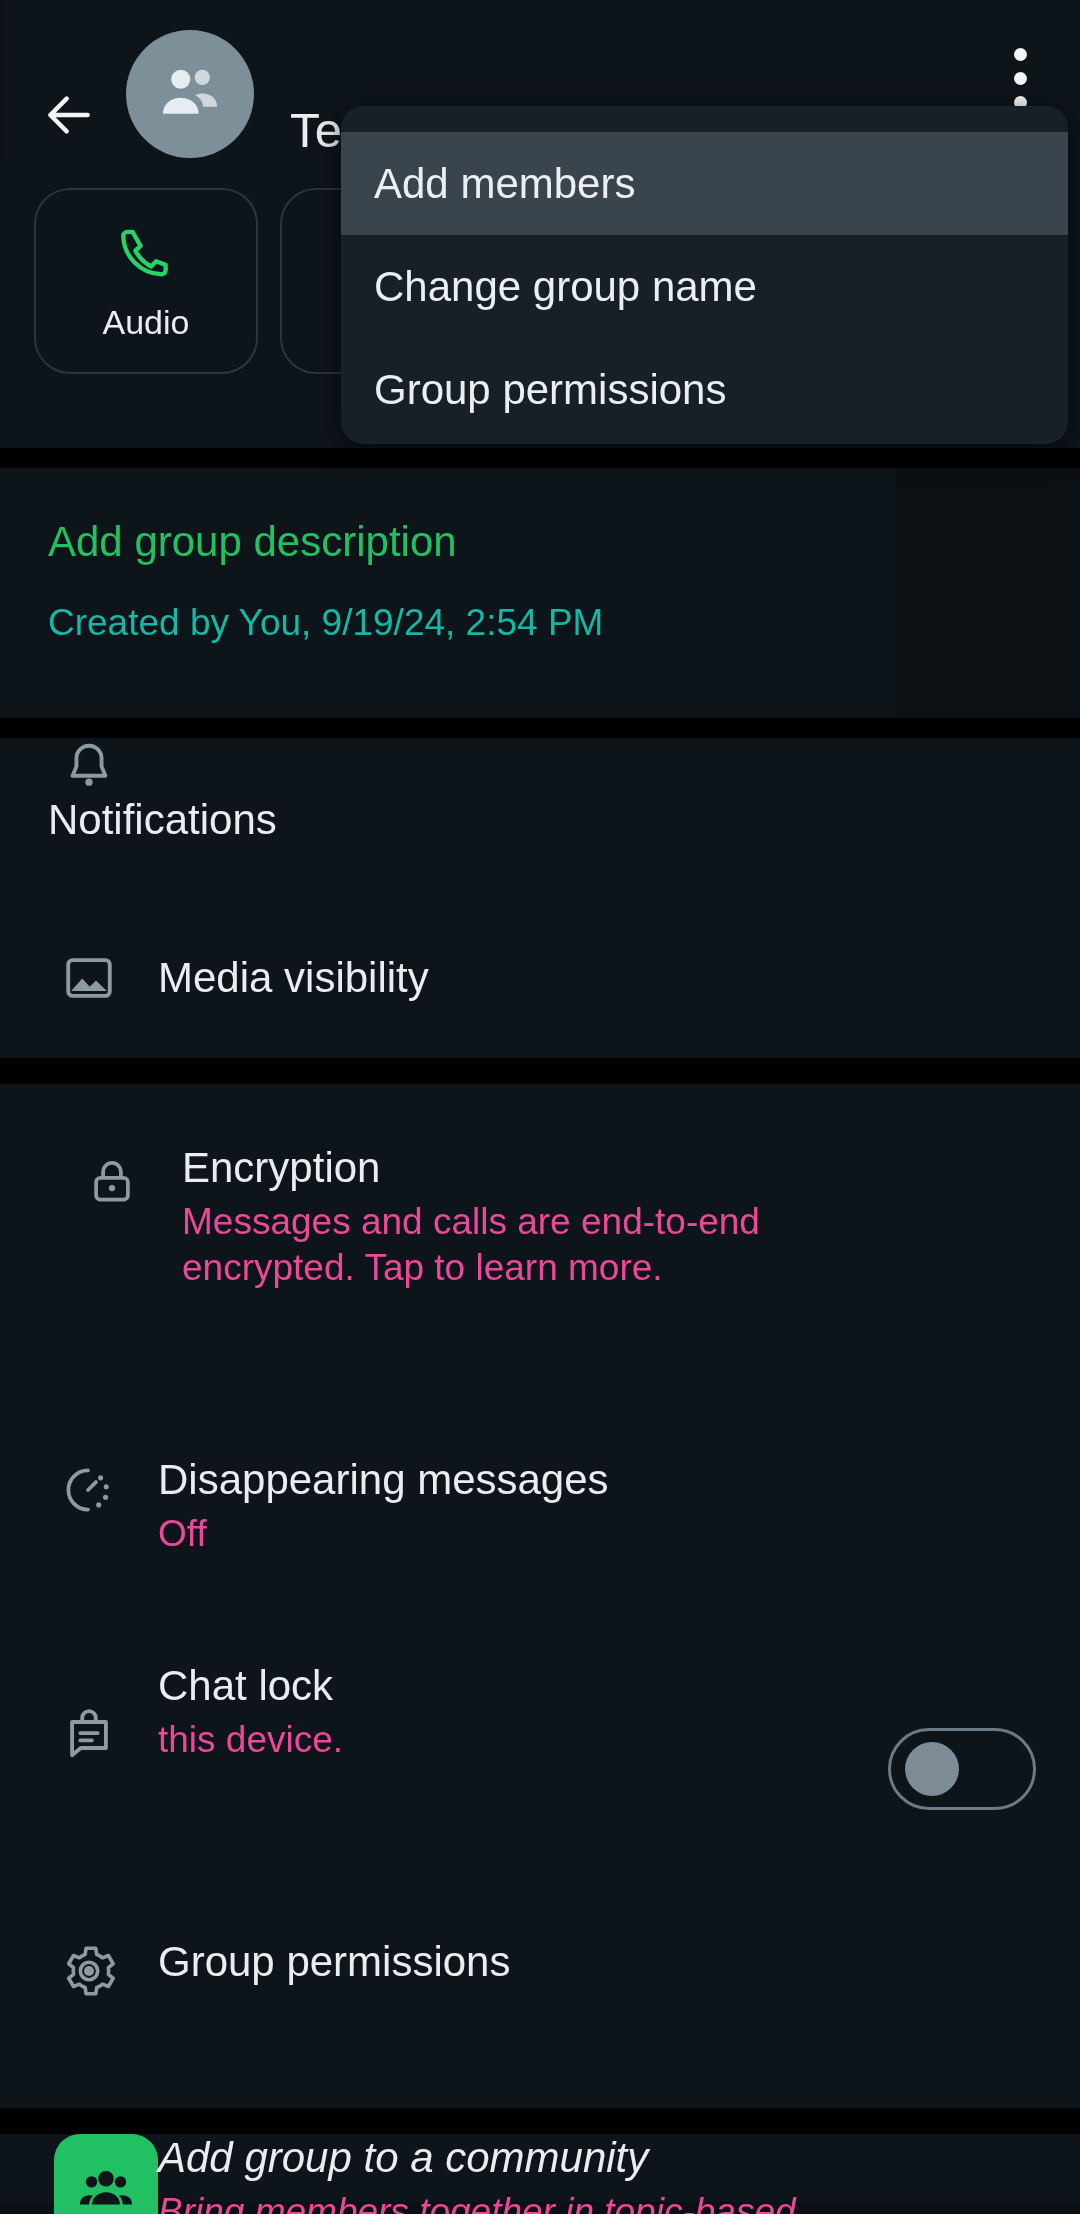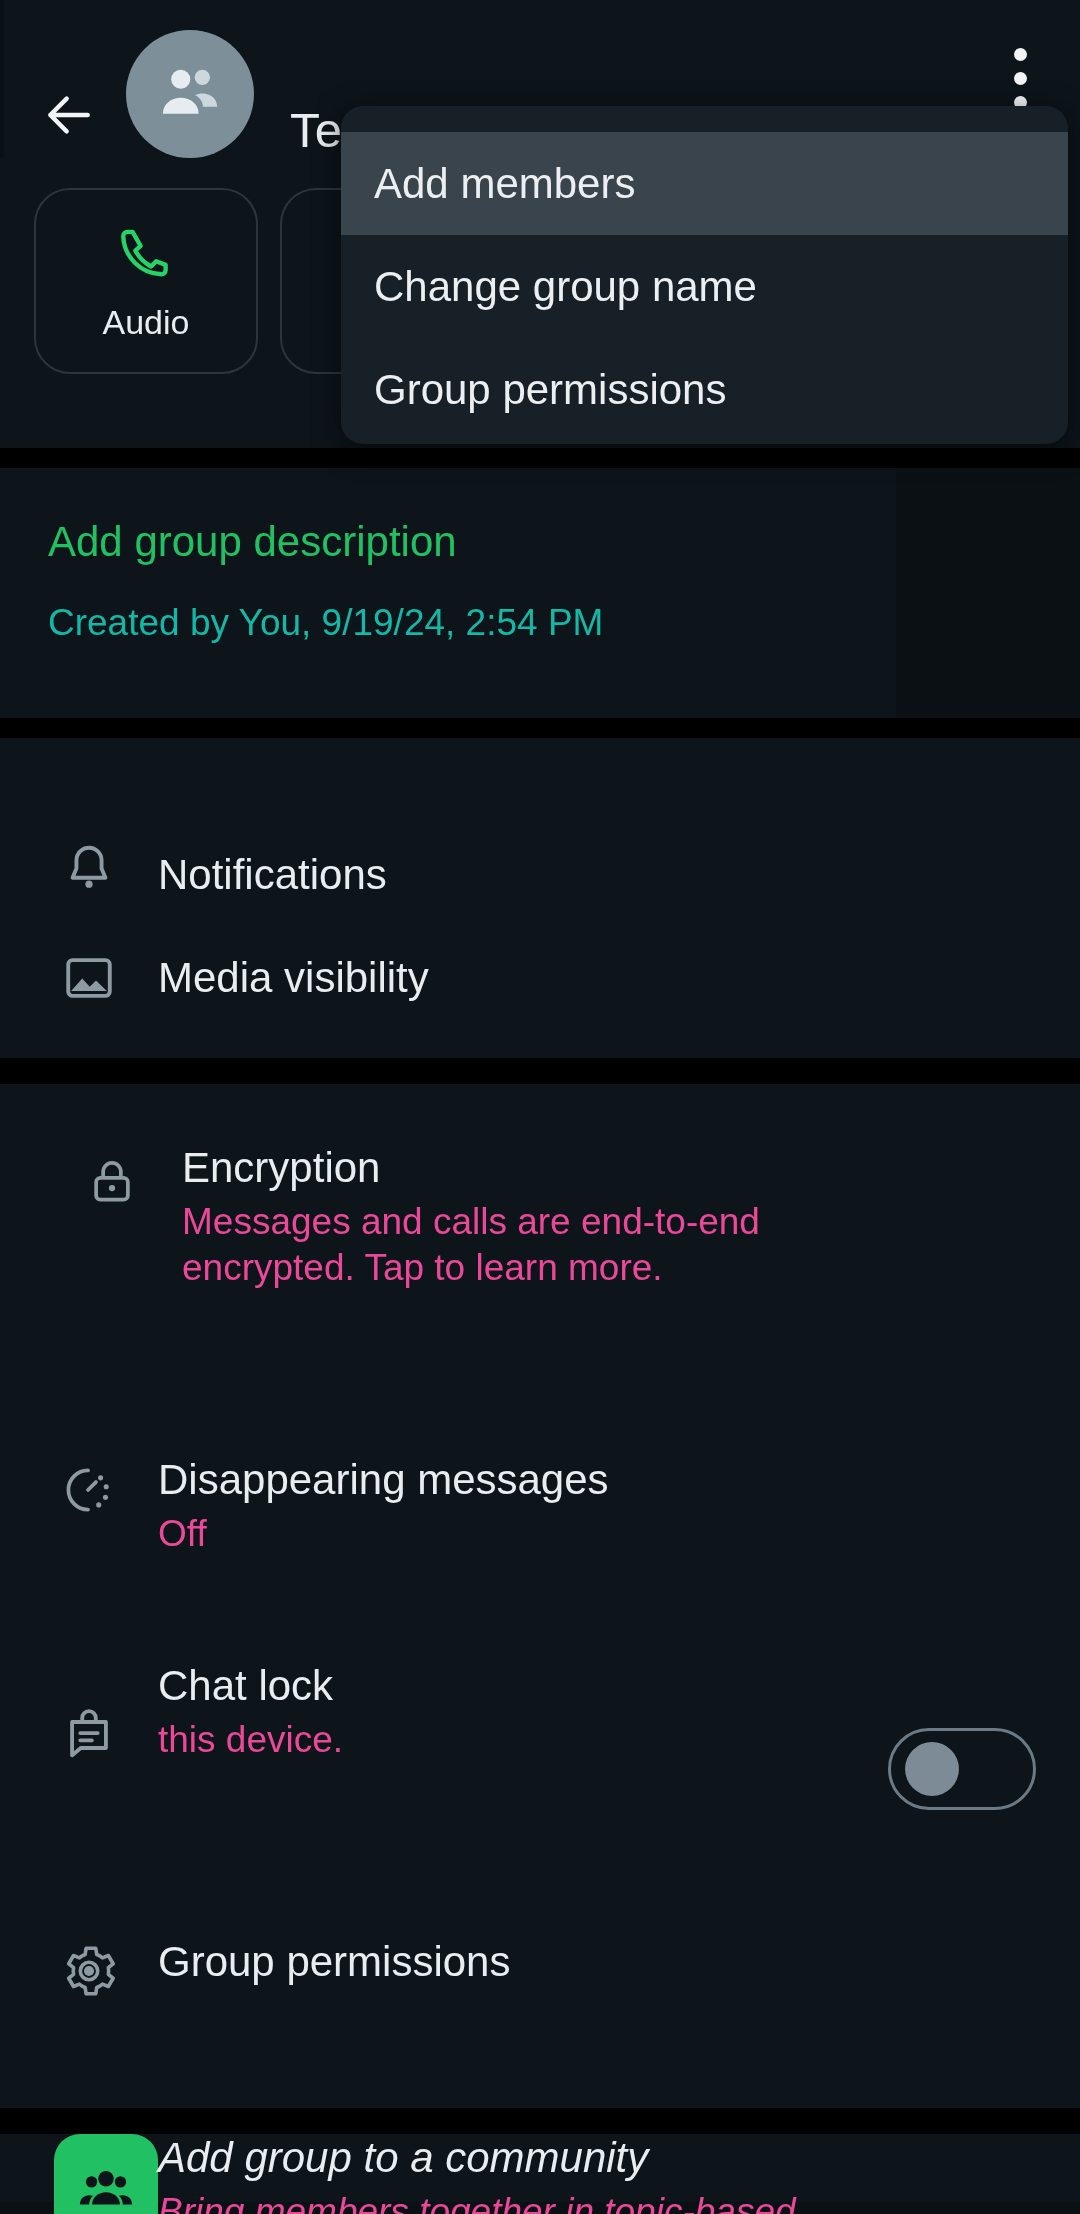--- a/index.html
+++ b/index.html
@@ -251,21 +251,21 @@
 
   <div class="desc-card">
     <div class="desc-link">Add group description</div>
     <div class="desc-sub">Created by You, 9/19/24, 2:54 PM</div>
   </div>
 
   <div class="gap" style="top:718px;height:20px;"></div>
 
   <div class="card" style="top:738px;height:320px;">
 
-    <div class="row" style="height:160px;align-items:flex-end;">
+    <div class="row" style="height:160px;align-items:flex-start;flex-direction:column;">
       <div class="row-icon">
         <svg width="58" height="58" viewBox="0 0 24 24">
           <path d="M12 3.2a5.2 5.2 0 0 0-5.2 5.2v3.4L5.2 15.6h13.6l-1.6-3.8V8.4A5.2 5.2 0 0 0 12 3.2z" fill="none" stroke="#8d9aa2" stroke-width="1.6" stroke-linejoin="round"></path>
           <circle cx="12" cy="18.3" r="1.5" fill="#8d9aa2"></circle>
         </svg>
       </div>
       <div class="row-text">
         <div class="row-title">Notifications</div>
       </div>
     </div>

